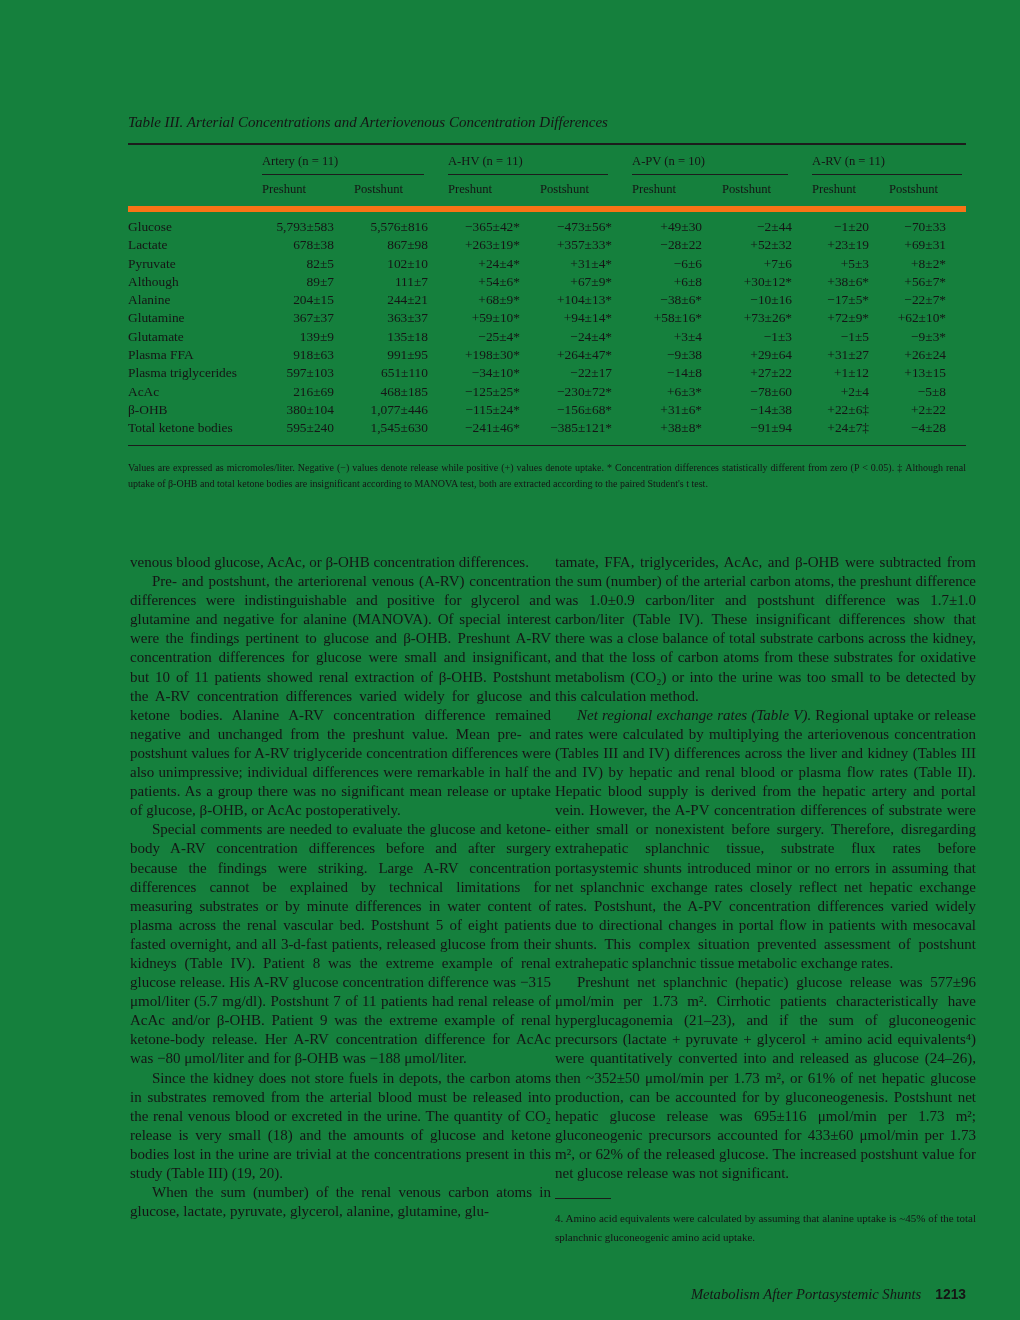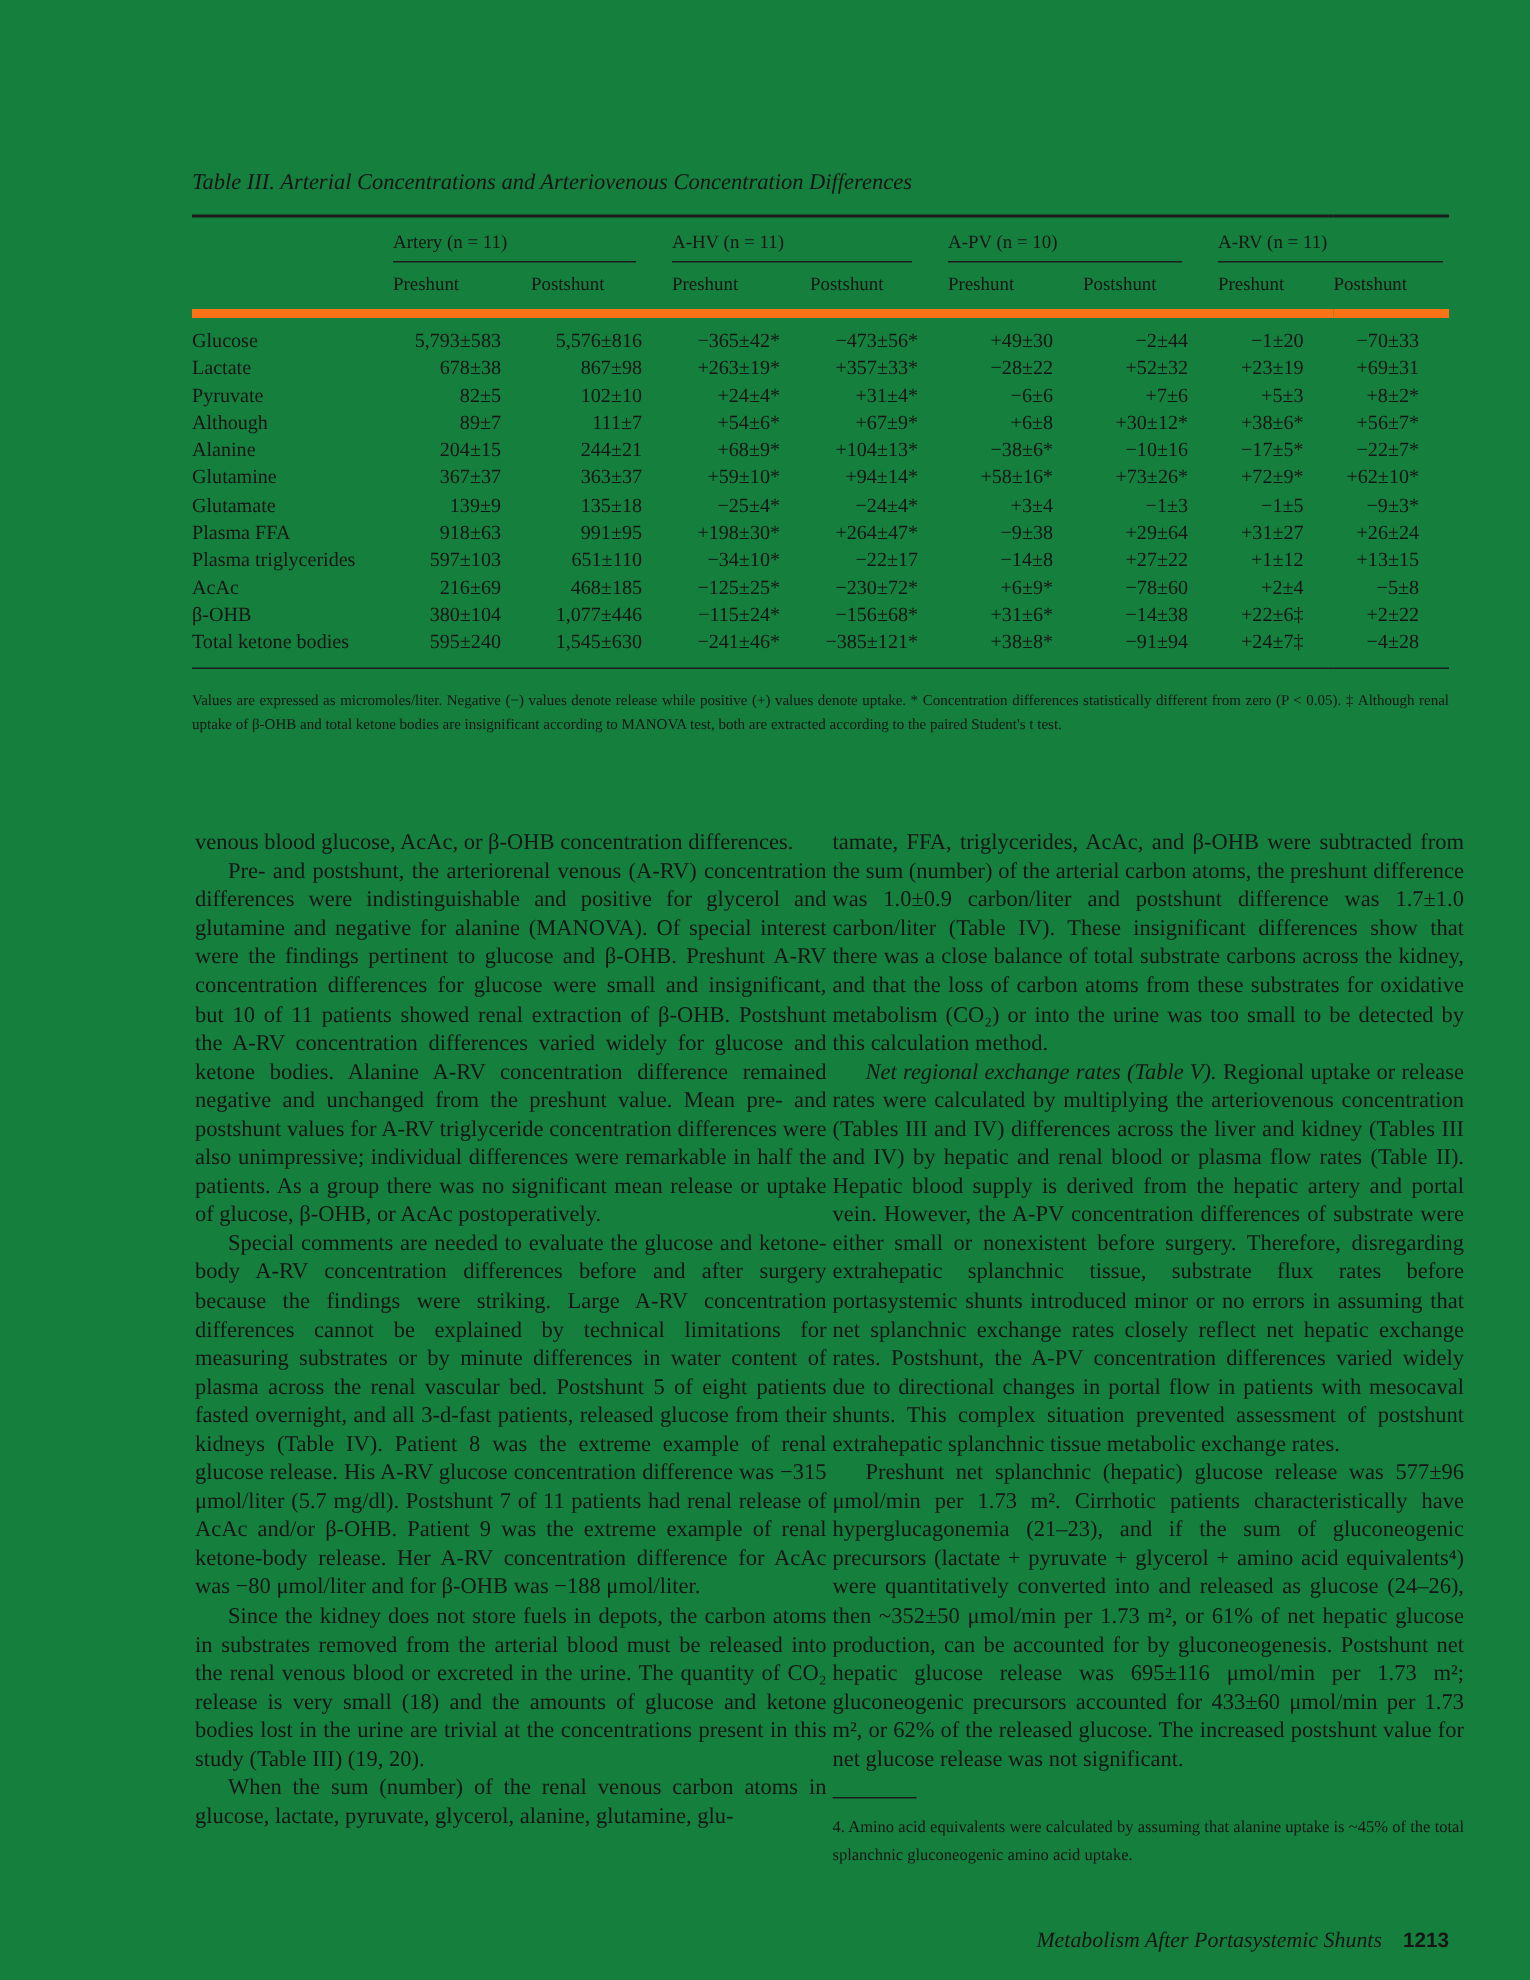--- a/index.html
+++ b/index.html
@@ -187,21 +187,21 @@
           <td>+27±22</td>
           <td>+1±12</td>
           <td>+13±15</td>
         </tr>
         <tr>
           <td class="lbl">AcAc</td>
           <td>216±69</td>
           <td>468±185</td>
           <td>−125±25*</td>
           <td>−230±72*</td>
-          <td>+6±9*</td>
+          <td>+6±3*</td>
           <td>−78±60</td>
           <td>+2±4</td>
           <td>−5±8</td>
         </tr>
         <tr>
           <td class="lbl">β-OHB</td>
           <td>380±104</td>
           <td>1,077±446</td>
           <td>−115±24*</td>
           <td>−156±68*</td>

